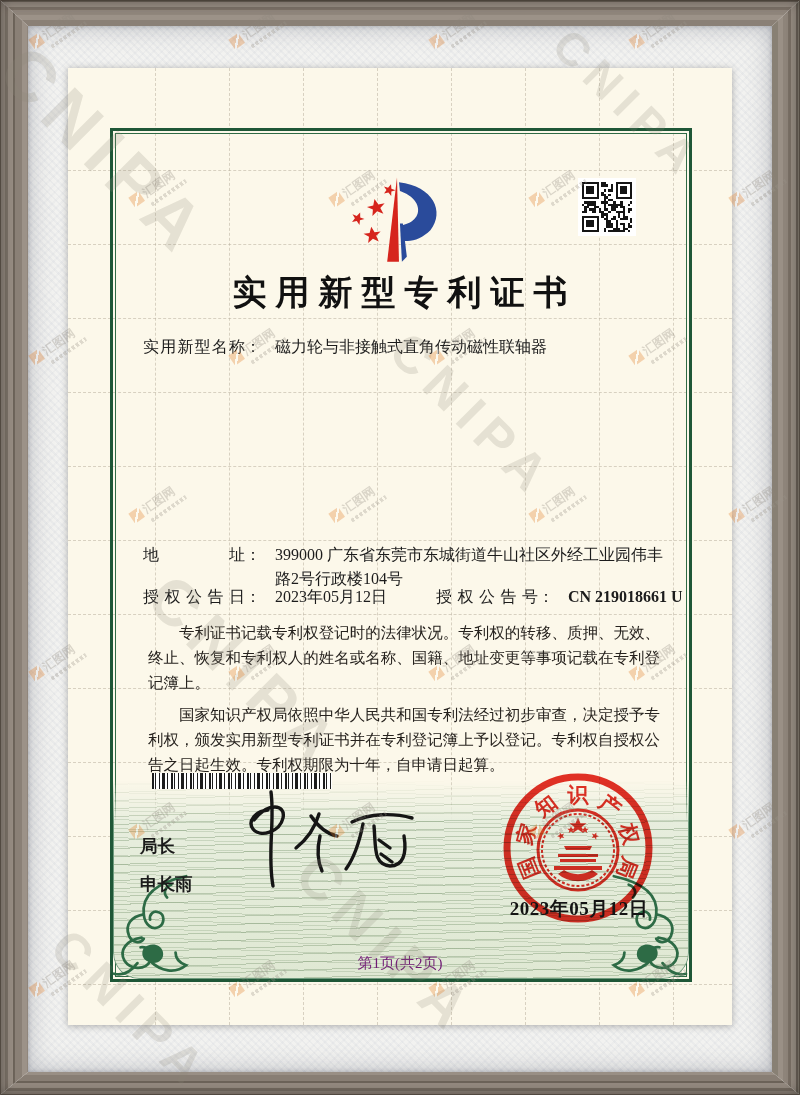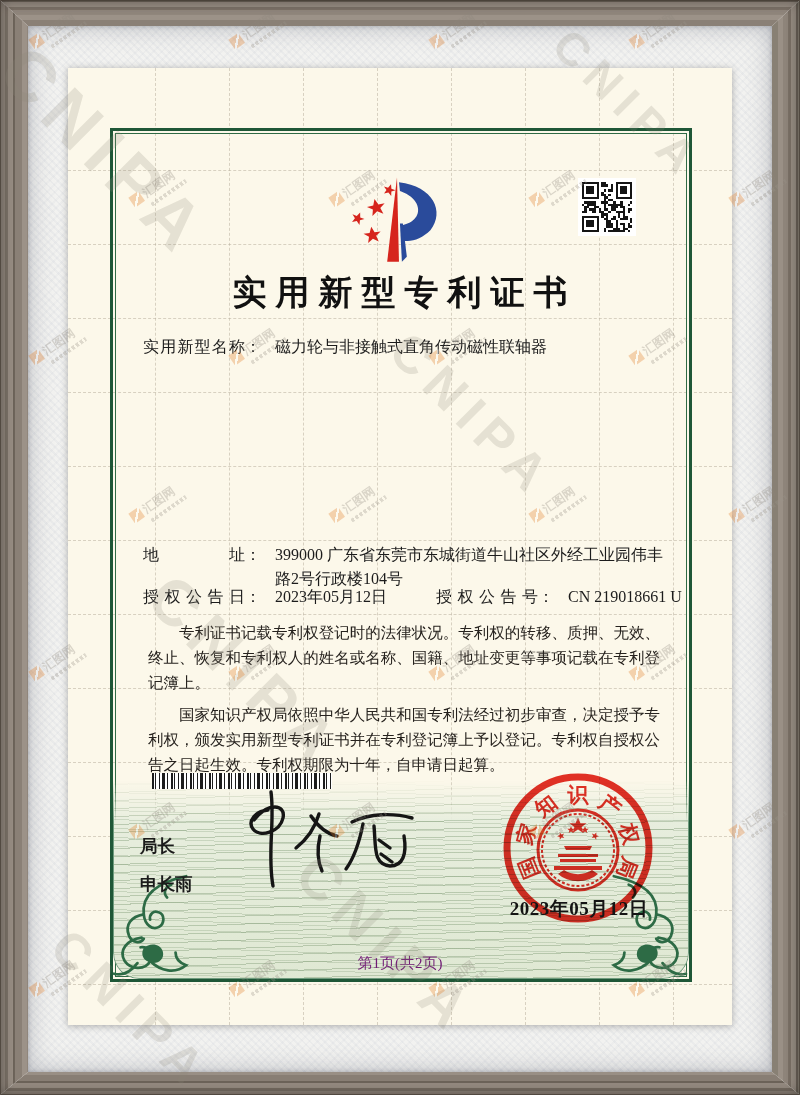--- a/index.html
+++ b/index.html
@@ -43,21 +43,21 @@
   .qr-f i{position:absolute;left:2.4px;top:2.4px;width:7.2px;height:7.2px;background:#141414;}
   .qr-c{position:absolute;width:2.4px;height:2.4px;background:#141414;}
   .title{position:absolute;left:0;right:0;top:202px;text-align:center;font-size:34px;
      font-weight:700;color:#111;letter-spacing:9px;padding-left:9px;}
   
   .frow{position:absolute;left:75px;width:560px;font-size:16px;color:#1c1c1c;line-height:24px;}
   .flabel{display:inline-block;width:102px;text-align:justify;text-align-last:justify;vertical-align:top;}
   .fcolon{display:inline-block;vertical-align:top;}
   .fvalue{display:inline-block;vertical-align:top;margin-left:10px;width:402px;}
   .pair2{position:absolute;left:293px;top:0;white-space:nowrap;}
-  .pair2 .fvalue{width:auto;}
+  .pair2 .fvalue{width:auto;font-weight:bold;}
   
   .paras{position:absolute;left:80px;top:552px;width:512px;font-size:15.5px;line-height:25px;
      color:#26221e;text-align:justify;}
   .paras p{margin:0 0 7px 0;text-indent:2em;}
   
   .barcode{position:absolute;left:84px;top:705px;width:180px;height:16px;background:#fff;
      background-image:repeating-linear-gradient(90deg,#1c1c1c 0 2px,rgba(0,0,0,0) 2px 3px,#1c1c1c 3px 4px,rgba(0,0,0,0) 4px 7px,#1c1c1c 7px 8px,rgba(0,0,0,0) 8px 10px,#1c1c1c 10px 13px,rgba(0,0,0,0) 13px 15px,#1c1c1c 15px 16px,rgba(0,0,0,0) 16px 19px);}
   
   .panel{position:absolute;left:45px;top:712px;width:574px;height:198px;
      background:

